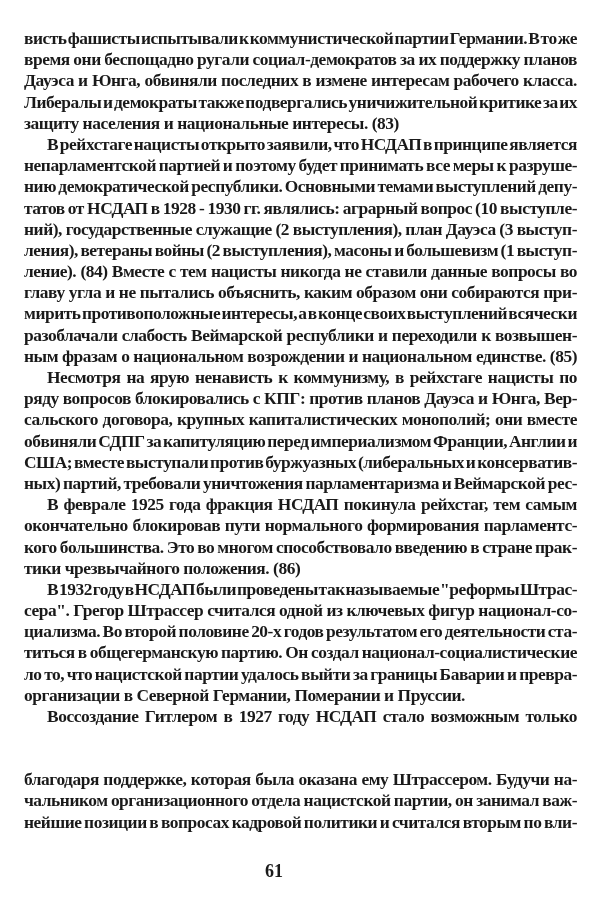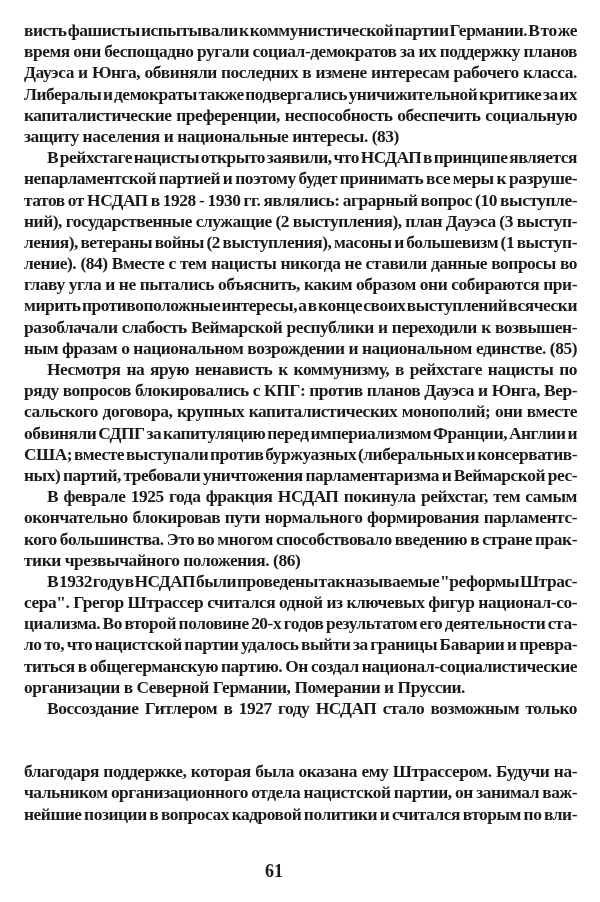--- a/index.html
+++ b/index.html
@@ -1,18 +1,18 @@
 <!DOCTYPE html>
 <html><head>
 <meta charset="utf-8">
 <style>
   html, body { margin: 0; padding: 0; background: #ffffff; }
   body { width: 600px; height: 902px; position: relative; overflow: hidden; }
   .page {
-    position: absolute; left: 24px; top: 20px; width: 553px;
+    position: absolute; left: 24px; top: 28px; width: 553px;
     font-family: "Liberation Serif", "DejaVu Serif", serif;
     font-size: 17.4px; font-weight: bold; color: #1a1a1a;
     letter-spacing: -0.45px;
   }
   .line {
     height: 21.2px; line-height: 21.2px; white-space: nowrap;
     text-align: justify; text-align-last: justify; display: block;
   }
   .line.last { text-align-last: left; }
   .line.indent { padding-left: 23px; }
@@ -26,27 +26,27 @@
 </head>
 <body>
 
 <div class="page">
 
   <div>
     <span class="line" style="white-space: nowrap;"><span style="white-space: nowrap; word-spacing: -2.7934px;">висть фашисты испытывали к коммунистической партии Германии. В то же</span></span>
     <span class="line" style="white-space: nowrap;"><span style="white-space: nowrap; word-spacing: -0.34375px;">время они беспощадно ругали социал-демократов за их поддержку планов</span></span>
     <span class="line" style="white-space: nowrap;"><span style="white-space: nowrap; word-spacing: 0px;">Дауэса и Юнга, обвиняли последних в измене интересам рабочего класса.</span></span>
     <span class="line" style="white-space: nowrap;"><span style="white-space: nowrap; word-spacing: -2.37891px;">Либералы и демократы также подвергались уничижительной критике за их</span></span>
-    <span class="line" style="white-space: nowrap;"><span style="white-space: nowrap; word-spacing: 0px;">капиталистические преференции, неспособность обеспечить социальную</span></span>
     <span class="line last" style="white-space: nowrap;"><span style="white-space: nowrap;">защиту населения и национальные интересы. (83)</span></span>
   </div>
 
   <div>
     <span class="line indent" style="white-space: nowrap;"><span style="white-space: nowrap; word-spacing: -2.17708px;">В рейхстаге нацисты открыто заявили, что НСДАП в принципе является</span></span>
     <span class="line" style="white-space: nowrap;"><span style="white-space: nowrap; word-spacing: -1.09549px;">непарламентской партией и поэтому будет принимать все меры к разруше-</span></span>
+    <span class="line" style="white-space: nowrap;"><span style="white-space: nowrap; word-spacing: -1.57552px;">нию демократической республики. Основными темами выступлений депу-</span></span>
     <span class="line" style="white-space: nowrap;"><span style="white-space: nowrap; word-spacing: -0.768229px;">татов от НСДАП в 1928 - 1930 гг. являлись: аграрный вопрос (10 выступле-</span></span>
     <span class="line" style="white-space: nowrap;"><span style="white-space: nowrap; word-spacing: -0.205078px;">ний), государственные служащие (2 выступления), план Дауэса (3 выступ-</span></span>
     <span class="line" style="white-space: nowrap;"><span style="white-space: nowrap; word-spacing: -1.40278px;">ления), ветераны войны (2 выступления), масоны и большевизм (1 выступ-</span></span>
     <span class="line" style="white-space: nowrap;"><span style="white-space: nowrap; word-spacing: 0px;">ление). (84) Вместе с тем нацисты никогда не ставили данные вопросы во</span></span>
     <span class="line" style="white-space: nowrap;"><span style="white-space: nowrap; word-spacing: 0px;">главу угла и не пытались объяснить, каким образом они собираются при-</span></span>
     <span class="line" style="white-space: nowrap;"><span style="white-space: nowrap; word-spacing: -2.61523px;">мирить противоположные интересы, а в конце своих выступлений всячески</span></span>
     <span class="line" style="white-space: nowrap;"><span style="white-space: nowrap; word-spacing: 0px;">разоблачали слабость Веймарской республики и переходили к возвышен-</span></span>
     <span class="line" style="white-space: nowrap;"><span style="white-space: nowrap; word-spacing: 0px;">ным фразам о национальном возрождении и национальном единстве. (85)</span></span>
   </div>
 
@@ -63,22 +63,22 @@
     <span class="line indent" style="white-space: nowrap;"><span style="white-space: nowrap; word-spacing: 0px;">В феврале 1925 года фракция НСДАП покинула рейхстаг, тем самым</span></span>
     <span class="line" style="white-space: nowrap;"><span style="white-space: nowrap; word-spacing: 0px;">окончательно блокировав пути нормального формирования парламентс-</span></span>
     <span class="line" style="white-space: nowrap;"><span style="white-space: nowrap; word-spacing: -0.878472px;">кого большинства. Это во многом способствовало введению в стране прак-</span></span>
     <span class="line last" style="white-space: nowrap;"><span style="white-space: nowrap;">тики чрезвычайного положения. (86)</span></span>
   </div>
 
   <div>
     <span class="line indent" style="white-space: nowrap;"><span style="white-space: nowrap; word-spacing: -3.12344px;">В 1932 году в НСДАП были проведены так называемые "реформы Штрас-</span></span>
     <span class="line" style="white-space: nowrap;"><span style="white-space: nowrap; word-spacing: -0.0078125px;">сера". Грегор Штрассер считался одной из ключевых фигур национал-со-</span></span>
     <span class="line" style="white-space: nowrap;"><span style="white-space: nowrap; word-spacing: -1.42361px;">циализма. Во второй половине 20-х годов результатом его деятельности ста-</span></span>
+    <span class="line" style="white-space: nowrap;"><span style="white-space: nowrap; word-spacing: -0.851562px;">титься в общегерманскую партию. Он создал национал-социалистические</span></span>
     <span class="line" style="white-space: nowrap;"><span style="white-space: nowrap; word-spacing: -1.31108px;">ло то, что нацистской партии удалось выйти за границы Баварии и превра-</span></span>
-    <span class="line" style="white-space: nowrap;"><span style="white-space: nowrap; word-spacing: -0.851562px;">титься в общегерманскую партию. Он создал национал-социалистические</span></span>
     <span class="line last" style="white-space: nowrap;"><span style="white-space: nowrap;">организации в Северной Германии, Померании и Пруссии.</span></span>
   </div>
 
   <div>
     <span class="line indent" style="white-space: nowrap;"><span style="white-space: nowrap; word-spacing: 0px;">Воссоздание Гитлером в 1927 году НСДАП стало возможным только</span></span>
     <span class="line" style="white-space: nowrap; margin-top: 42px;"><span style="white-space: nowrap; word-spacing: 0px;">благодаря поддержке, которая была оказана ему Штрассером. Будучи на-</span></span>
     <span class="line" style="white-space: nowrap;"><span style="white-space: nowrap; word-spacing: -0.620536px;">чальником организационного отдела нацистской партии, он занимал важ-</span></span>
     <span class="line" style="white-space: nowrap;"><span style="white-space: nowrap; word-spacing: -1.27188px;">нейшие позиции в вопросах кадровой политики и считался вторым по вли-</span></span>
   </div>
 </div>

